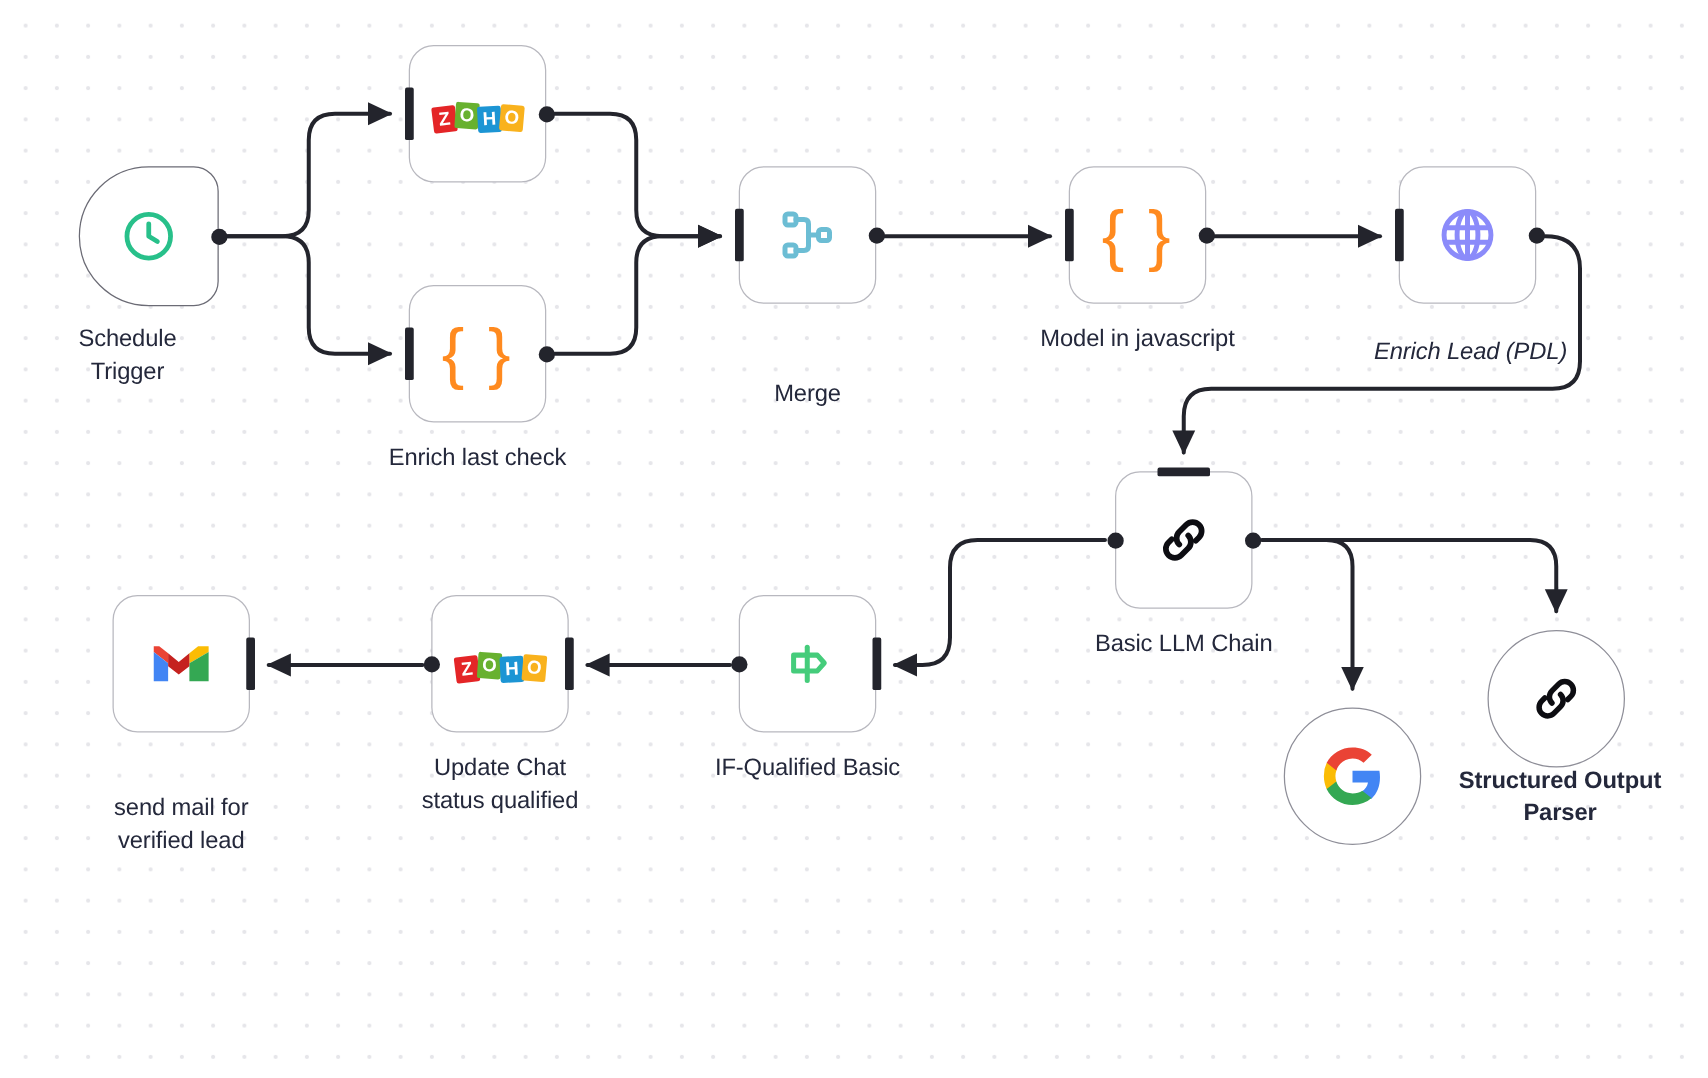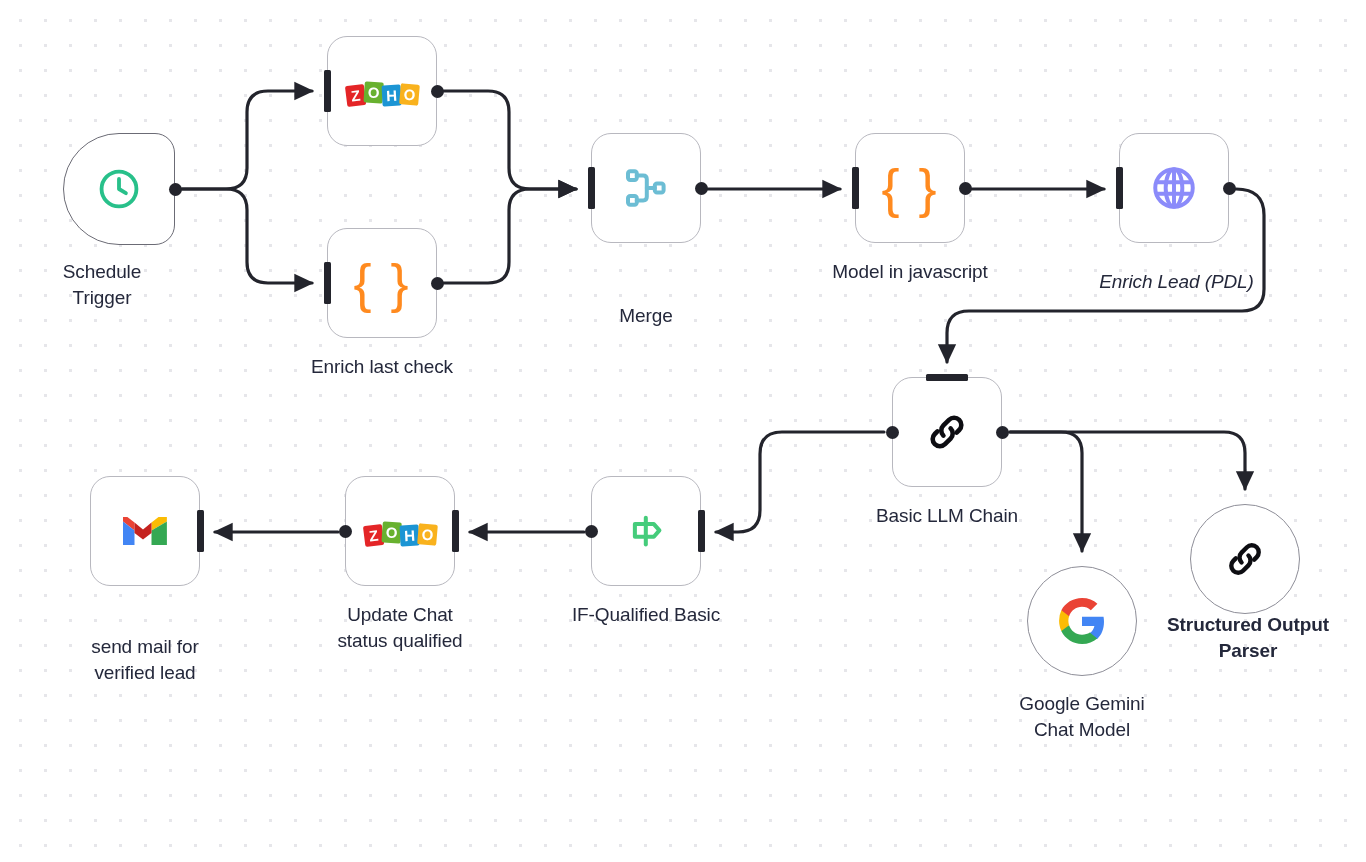--- a/index.html
+++ b/index.html
@@ -227,22 +227,20 @@
   <div class="node" style="left:1027px; top:566px; width:110px; height:110px;">
     <div class="circle-box" style="width:110px;height:110px;">
       <svg width="50" height="50" viewBox="0 0 48 48">
         <path fill="#4285f4" d="M45.1 24.5c0-1.6-.15-3.2-.43-4.7H24v9h11.9c-.52 2.8-2.1 5.2-4.4 6.8v5.6h7.1c4.2-3.8 6.5-9.5 6.5-16.2z"></path>
         <path fill="#34a853" d="M24 46c5.9 0 10.9-2 14.6-5.3l-7.1-5.6c-2 1.35-4.5 2.1-7.5 2.1-5.8 0-10.7-3.9-12.4-9.1H4.2v5.8C7.9 41.3 15.4 46 24 46z"></path>
         <path fill="#fbbc04" d="M11.6 28.1c-.45-1.35-.7-2.8-.7-4.3s.25-2.95.7-4.3v-5.8H4.2A22 22 0 0 0 2 23.8c0 3.55.85 6.9 2.2 9.9l7.4-5.6z"></path>
         <path fill="#ea4335" d="M24 10.4c3.25 0 6.2 1.1 8.5 3.3l6.3-6.3C35 3.9 30 2 24 2 15.4 2 7.9 6.7 4.2 13.7l7.4 5.8c1.7-5.2 6.6-9.1 12.4-9.1z"></path>
       </svg>
     </div>
   </div>
-  <div class="caption" style="left:992px; top:691px; width:180px;">Google Gemini
-Chat Model</div>
 
   <div class="node" style="left:1190px; top:504px; width:110px; height:110px;">
     <div class="circle-box" style="width:110px;height:110px;">
       <svg width="46" height="46" viewBox="0 0 24 24">
         <g fill="none" stroke="#0d0d12" stroke-width="2.3" stroke-linecap="round">
           <path d="M10.2 13.8 a3.6 3.6 0 0 1 0-5.1 l2.8-2.8 a3.6 3.6 0 0 1 5.1 5.1 l-1.3 1.3"></path>
           <path d="M13.8 10.2 a3.6 3.6 0 0 1 0 5.1 l-2.8 2.8 a3.6 3.6 0 0 1-5.1-5.1 l1.3-1.3"></path>
         </g>
       </svg>
     </div>

